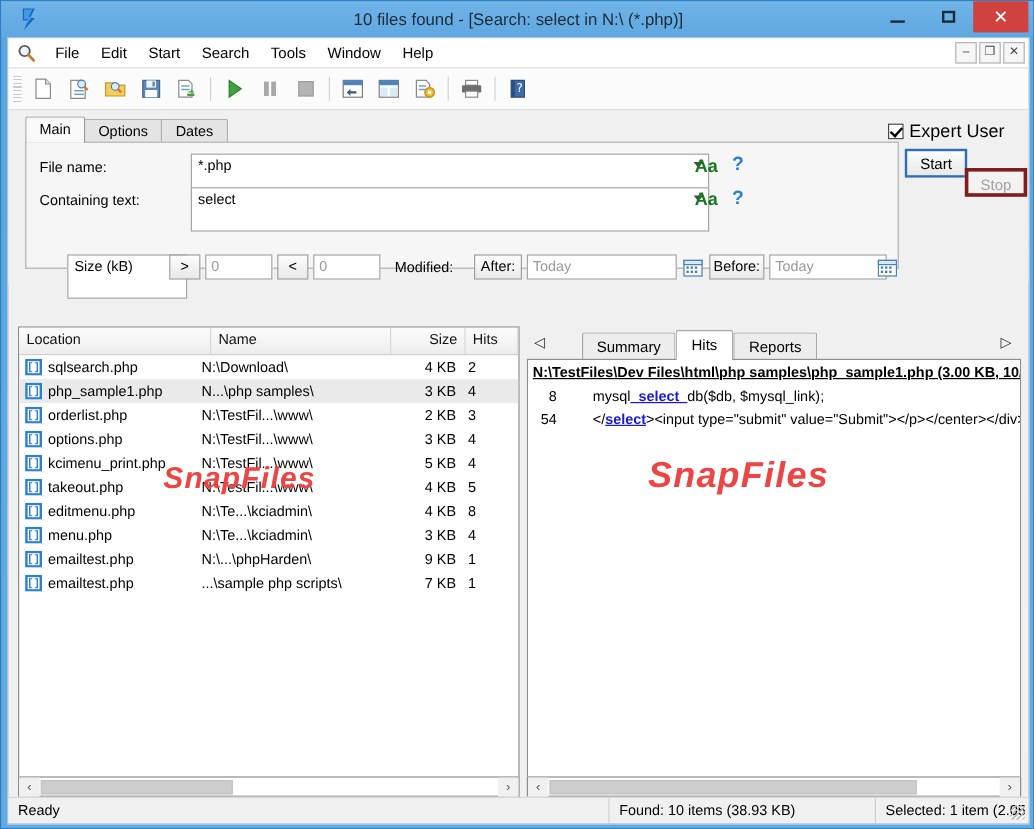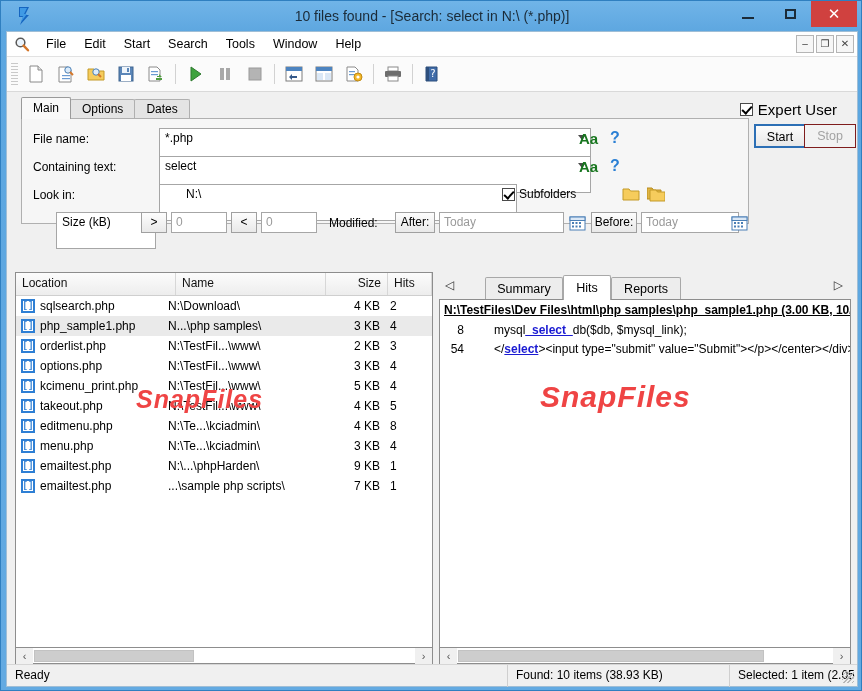--- a/index.html
+++ b/index.html
@@ -99,21 +99,21 @@
     background:linear-gradient(#fdfdfd,#e9e9e9);font-size:12px;line-height:19px;text-align:center;color:#000;
   }
   .gray{color:#9a9a9a;}
   .expert{position:absolute;right:20px;top:9px;display:flex;align-items:center;gap:5px;font-size:15px;}
   .bigbtn{
     position:absolute;width:52px;height:24px;box-sizing:border-box;
     font-size:12.5px;line-height:22px;text-align:center;
     background:linear-gradient(#fcfcfc,#e8e8e8);
   }
   .bigbtn.pri{border:2px solid #2c6fb5;color:#000;}
-  .bigbtn.dis{border:1px solid #7f1d1d;color:#a3a3a3;background:#f2f2f2;}
+  .bigbtn.dis{border:3px solid #7f1d1d;color:#a3a3a3;background:#f2f2f2;margin-top:16px;}
 
   
   .listpane{
     position:absolute;left:8px;top:240px;width:418px;height:404px;
     background:#fff;border:1px solid #8d8d8d;box-sizing:border-box;overflow:hidden;
   }
   .rightpane{
     position:absolute;left:432px;top:240px;width:412px;height:404px;
     background:#f0f0f0;box-sizing:border-box;overflow:hidden;
   }
@@ -362,42 +362,20 @@
         <div class="row" style="top:37px;">
           <div class="lbl" style="left:11px;">Containing text:</div>
           <div class="combo" style="left:114px;width:432px;">
             <span class="val">select</span>
             <span class="arr"></span>
           </div>
           <div class="aa" style="left:557px;top:2px;">Aa</div>
           <div class="qm" style="left:588px;top:1px;">?</div>
         </div>
 
-        <div class="row" style="top:65px;">
-          <div class="lbl" style="left:11px;">Look in:</div>
-          <div class="combo" style="left:114px;width:358px;">
-            <span class="val indent">N:\</span>
-            <span class="arr"></span>
-          </div>
-          <div class="chk" style="left:480px;top:3px;">
-            <span class="cbox on"></span>
-            <span>Subfolders</span>
-          </div>
-          <div style="position:absolute;left:600px;top:2px;">
-            <svg width="18" height="16" viewBox="0 0 18 16">
-                <path d="M1 3h6l1.5 2H17v9H1z" fill="#f6cc5c" stroke="#c39a28"></path>
-              </svg>
-          </div>
-          <div style="position:absolute;left:625px;top:2px;">
-            <svg width="18" height="16" viewBox="0 0 18 16">
-                <path d="M0 2h5l1.5 2H14v9H0z" fill="#e0b545" stroke="#b88c1e"></path>
-                <path d="M3 4h6l1.5 2H18v9H3z" fill="#f6cc5c" stroke="#c39a28"></path>
-              </svg>
-          </div>
-        </div>
 
         <div class="row" style="top:93px;">
           <div class="combo" style="left:11px;width:100px;">
             <span class="val">Size (kB)</span>
             <span class="arr"></span>
           </div>
           <div class="sbtn" style="left:119px;width:26px;">&gt;</div>
           <div class="inp gray" style="left:149px;width:56px;">0</div>
           <div class="sbtn" style="left:209px;width:26px;">&lt;</div>
           <div class="inp gray" style="left:239px;width:56px;">0</div>

